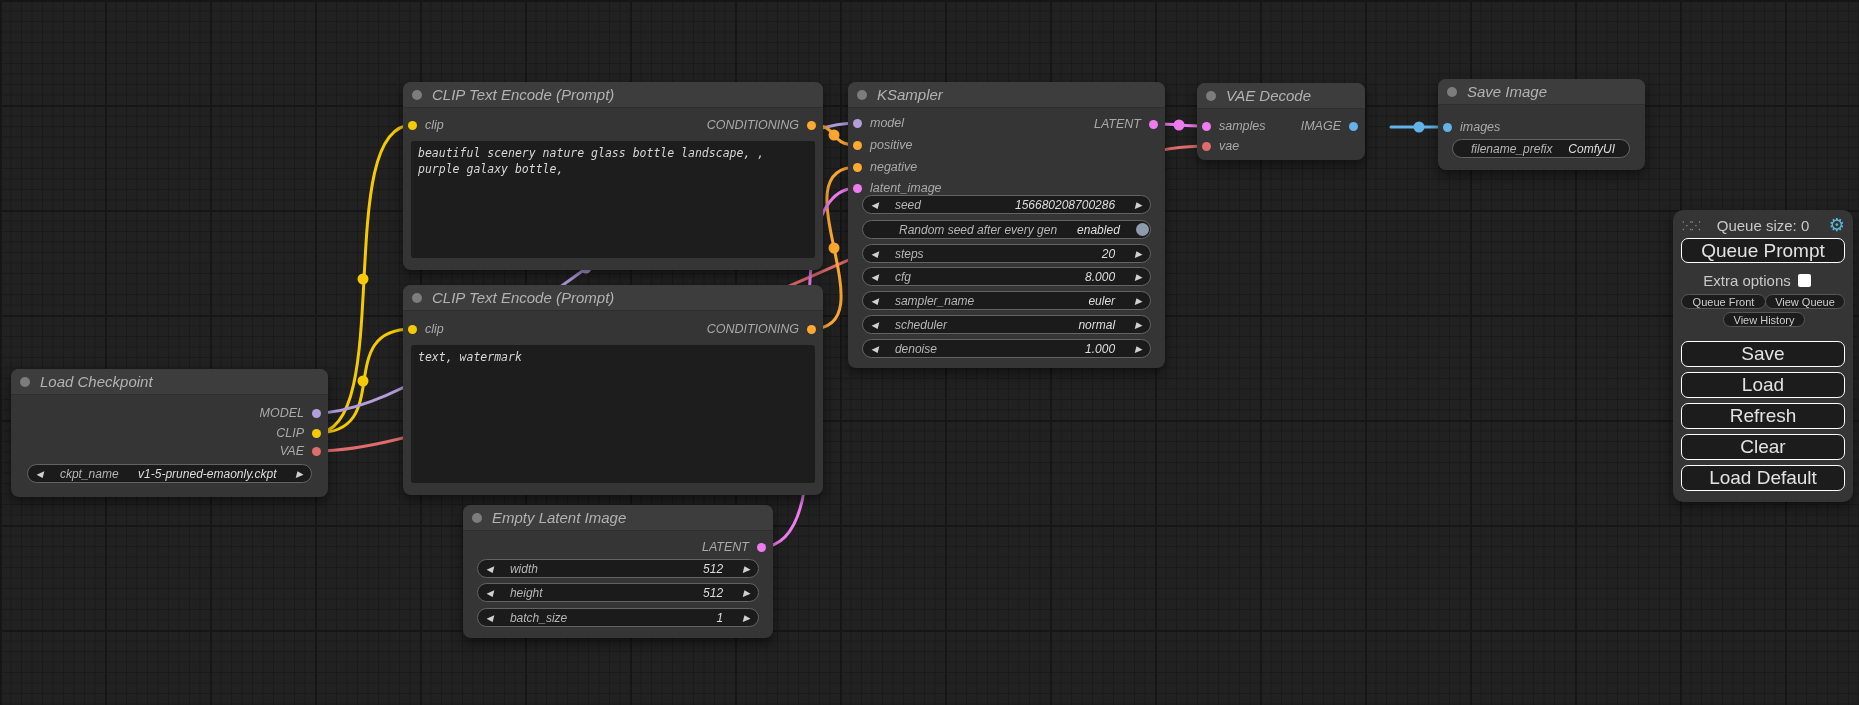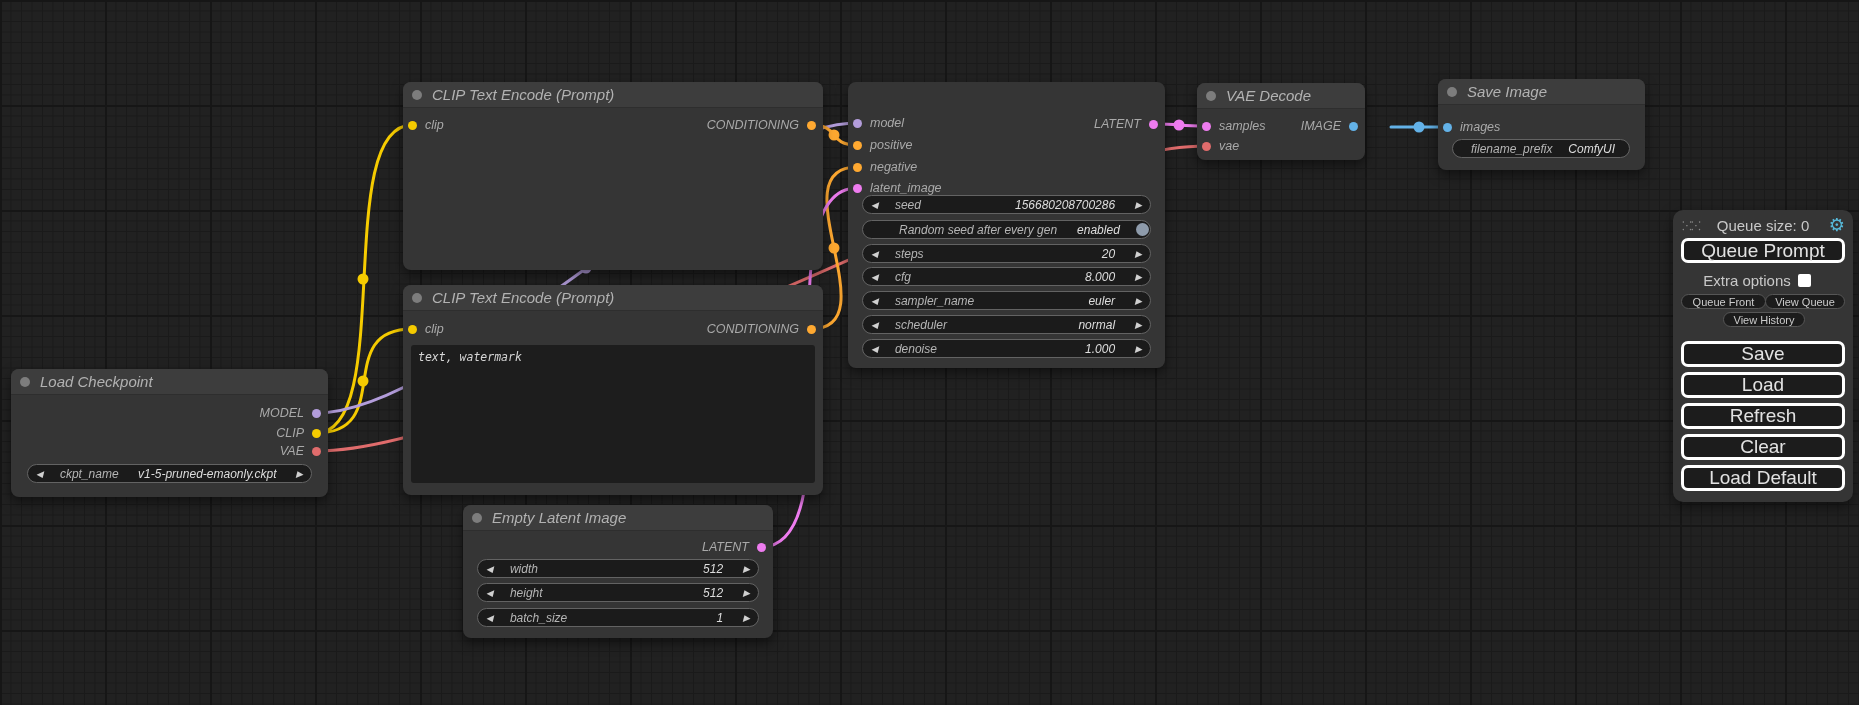--- a/index.html
+++ b/index.html
@@ -64,21 +64,21 @@
   
   #queue-panel {
     position:absolute; left:1673px; top:210px; width:180px; height:292px;
     background:#353535; border-radius:10px; box-shadow:0 5px 14px rgba(0,0,0,.5);
     color:#c8c8c8;
   }
   #queue-panel .panel-header { position:absolute; top:7px; left:0; right:0; text-align:center; font-size:15px; color:#c8c8c8; }
   #drag-handle { position:absolute; left:9px; top:7px; font-size:12px; letter-spacing:-1px; color:#8a8a8a; cursor:move; }
   #gear { position:absolute; right:8px; top:4px; font-size:18px; cursor:pointer; }
   .btn {
-    position:absolute; left:8px; right:8px; background:#1c1c1c; border:3px solid #ffffff;
+    position:absolute; left:8px; right:8px; background:#1c1c1c; border:1px solid #ffffff;
     border-radius:7px; color:#e2e2e2; font-size:19px; font-family:"Liberation Sans",sans-serif;
     display:flex; align-items:center; justify-content:center; cursor:pointer;
   }
   .btn-small {
     position:absolute; background:#1c1c1c; border:1px solid #565656; border-radius:9px;
     color:#cccccc; font-size:11px; height:15px; display:flex; align-items:center; justify-content:center; cursor:pointer;
   }
   #extra-options-row { position:absolute; top:62px; left:0; right:12px; display:flex; align-items:center; justify-content:center; gap:7px; font-size:15px; }
   #extra-options-checkbox { width:13px; height:13px; background:#ffffff; border-radius:2px; cursor:pointer; }
 </style>
@@ -138,38 +138,43 @@
       <span class="title-dot"></span>
       <span>CLIP Text Encode (Prompt)</span>
     </div>
     <div class="slot-row" style="top:33px;">
       <span class="dot in-dot" style="background-color: rgb(245, 203, 0);"></span>
       <span>clip</span>
       <span style="flex:1"></span>
       <span>CONDITIONING</span>
       <span class="dot out-dot" style="background-color: rgb(255, 169, 49);"></span>
     </div>
+    <div class="textarea" style="top:59px; left:8px; right:8px; height:117px;">beautiful scenery nature glass bottle landscape, , purple galaxy bottle,</div>
   </div>
 
   <div class="node" id="node-clip-negative">
     <div class="node-title">
       <span class="title-dot"></span>
       <span>CLIP Text Encode (Prompt)</span>
     </div>
     <div class="slot-row" style="top:34px;">
       <span class="dot in-dot" style="background-color: rgb(245, 203, 0);"></span>
       <span>clip</span>
       <span style="flex:1"></span>
       <span>CONDITIONING</span>
       <span class="dot out-dot" style="background-color: rgb(255, 169, 49);"></span>
     </div>
     <div class="textarea" style="top:60px; left:8px; right:8px; height:138px;">text, watermark</div>
   </div>
 
   <div class="node" id="node-ksampler">
+    <div class="node-title">
+      <span class="title-dot"></span>
+      <span>KSampler</span>
+    </div>
     <div class="slot-row out-side" style="top:32px;">
       <span>LATENT</span>
       <span class="dot out-dot" style="background-color: rgb(238, 124, 239);"></span>
     </div>
     <div class="slot-row" style="top:31px; width:170px;">
       <span class="dot in-dot" style="background-color: rgb(179, 157, 219);"></span>
       <span>model</span>
     </div>
     <div class="slot-row" style="top:53px;">
       <span class="dot in-dot" style="background-color: rgb(255, 169, 49);"></span>

